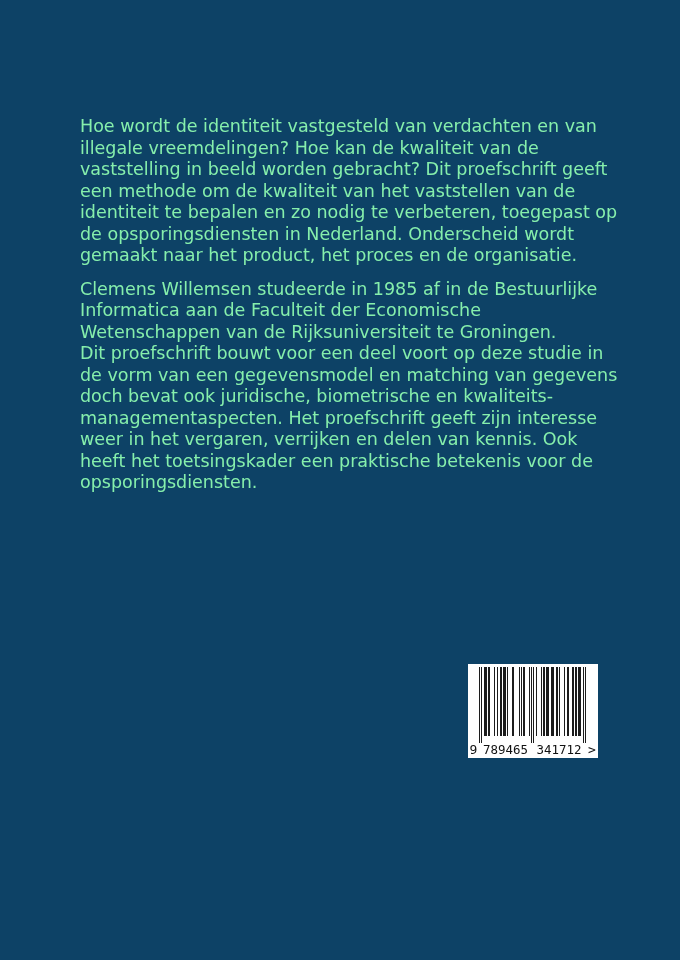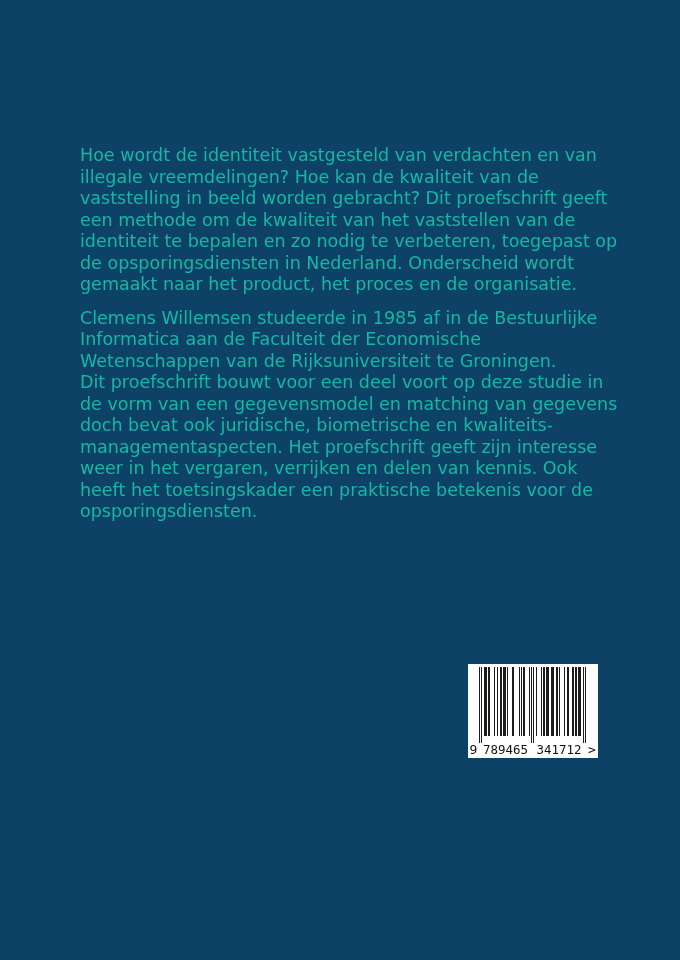--- a/index.html
+++ b/index.html
@@ -44,21 +44,21 @@
     display: block;
     width: 130px;
     height: 94px;
   }
 </style>
 </head>
 <body>
 
 <div class="cover" style="background: rgb(13, 66, 102);">
 
-  <div class="text-block" style="color: #14b8a6; margin-top: 29px;">
+  <div class="text-block" style="color: #86efac;">
     <p class="para">Hoe wordt de identiteit vastgesteld van verdachten en van
 illegale vreemdelingen? Hoe kan de kwaliteit van de
 vaststelling in beeld worden gebracht? Dit proefschrift geeft
 een methode om de kwaliteit van het vaststellen van de
 identiteit te bepalen en zo nodig te verbeteren, toegepast op
 de opsporingsdiensten in Nederland. Onderscheid wordt
 gemaakt naar het product, het proces en de organisatie.</p>
     <p class="para">Clemens Willemsen studeerde in 1985 af in de Bestuurlijke
 Informatica aan de Faculteit der Economische
 Wetenschappen van de Rijksuniversiteit te Groningen.

